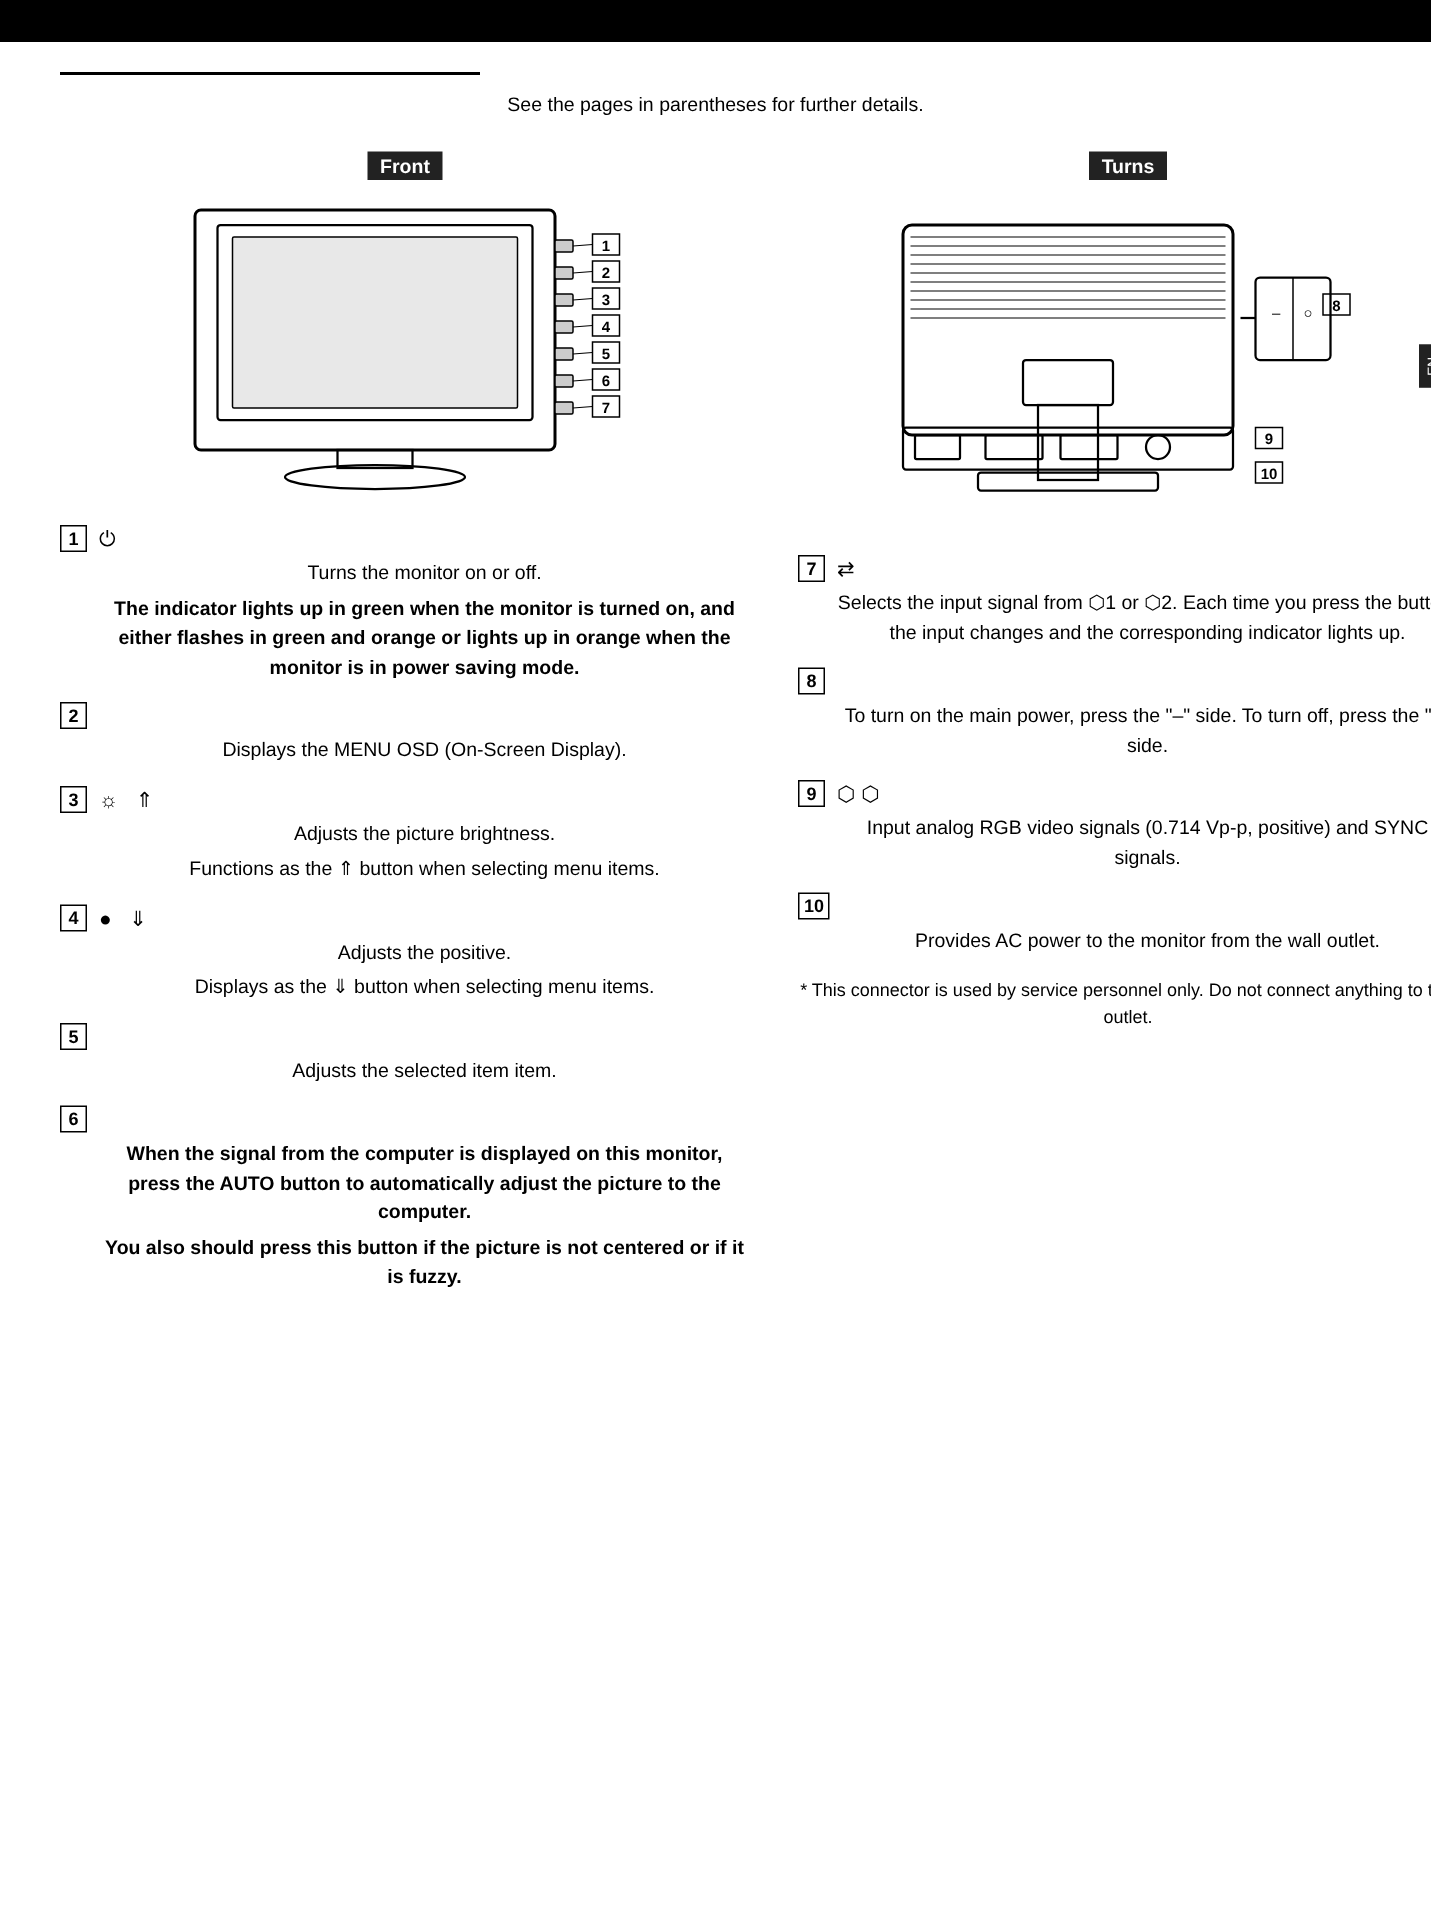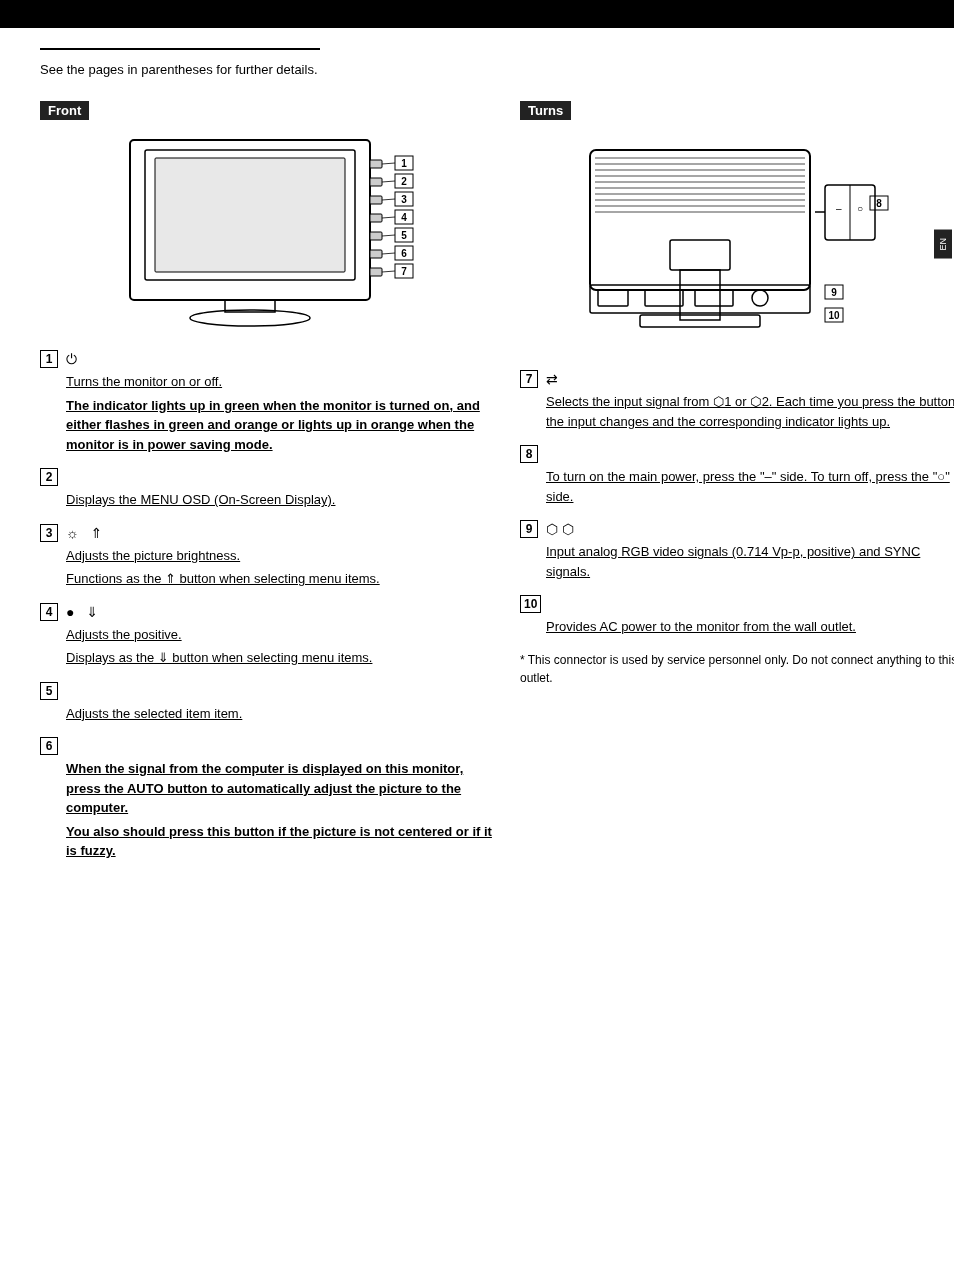--- a/index.html
+++ b/index.html
@@ -12,34 +12,35 @@
       color: #000;
       position: relative;
     }
     .top-bar {
       background: #000;
       height: 28px;
       width: 100%;
     }
     .page-content {
       padding: 20px 40px 40px 40px;
+      text-align: center;
     }
     .section-rule {
       border: none;
       border-top: 2px solid #000;
       margin-bottom: 12px;
       width: 280px;
     }
     .intro-text {
       font-size: 13px;
       margin-bottom: 24px;
     }
     .columns {
       display: flex;
-      gap: 0px;
+      gap: 12px;
     }
     .col-left {
       width: 460px;
       flex-shrink: 0;
     }
     .col-right {
       width: 460px;
       flex-shrink: 0;
       padding-left: 20px;
     }
@@ -93,21 +94,20 @@
       font-size: 14px;
       margin-right: 4px;
     }
     .item-body {
       padding-left: 26px;
       font-size: 13px;
       line-height: 1.5;
     }
     .item-body p {
       margin-bottom: 4px;
-      text-decoration: underline;
     }
     .bold-text {
       font-weight: bold;
     }
     .note {
       font-size: 12px;
       margin-top: 10px;
       line-height: 1.5;
     }
     .right-tab {

